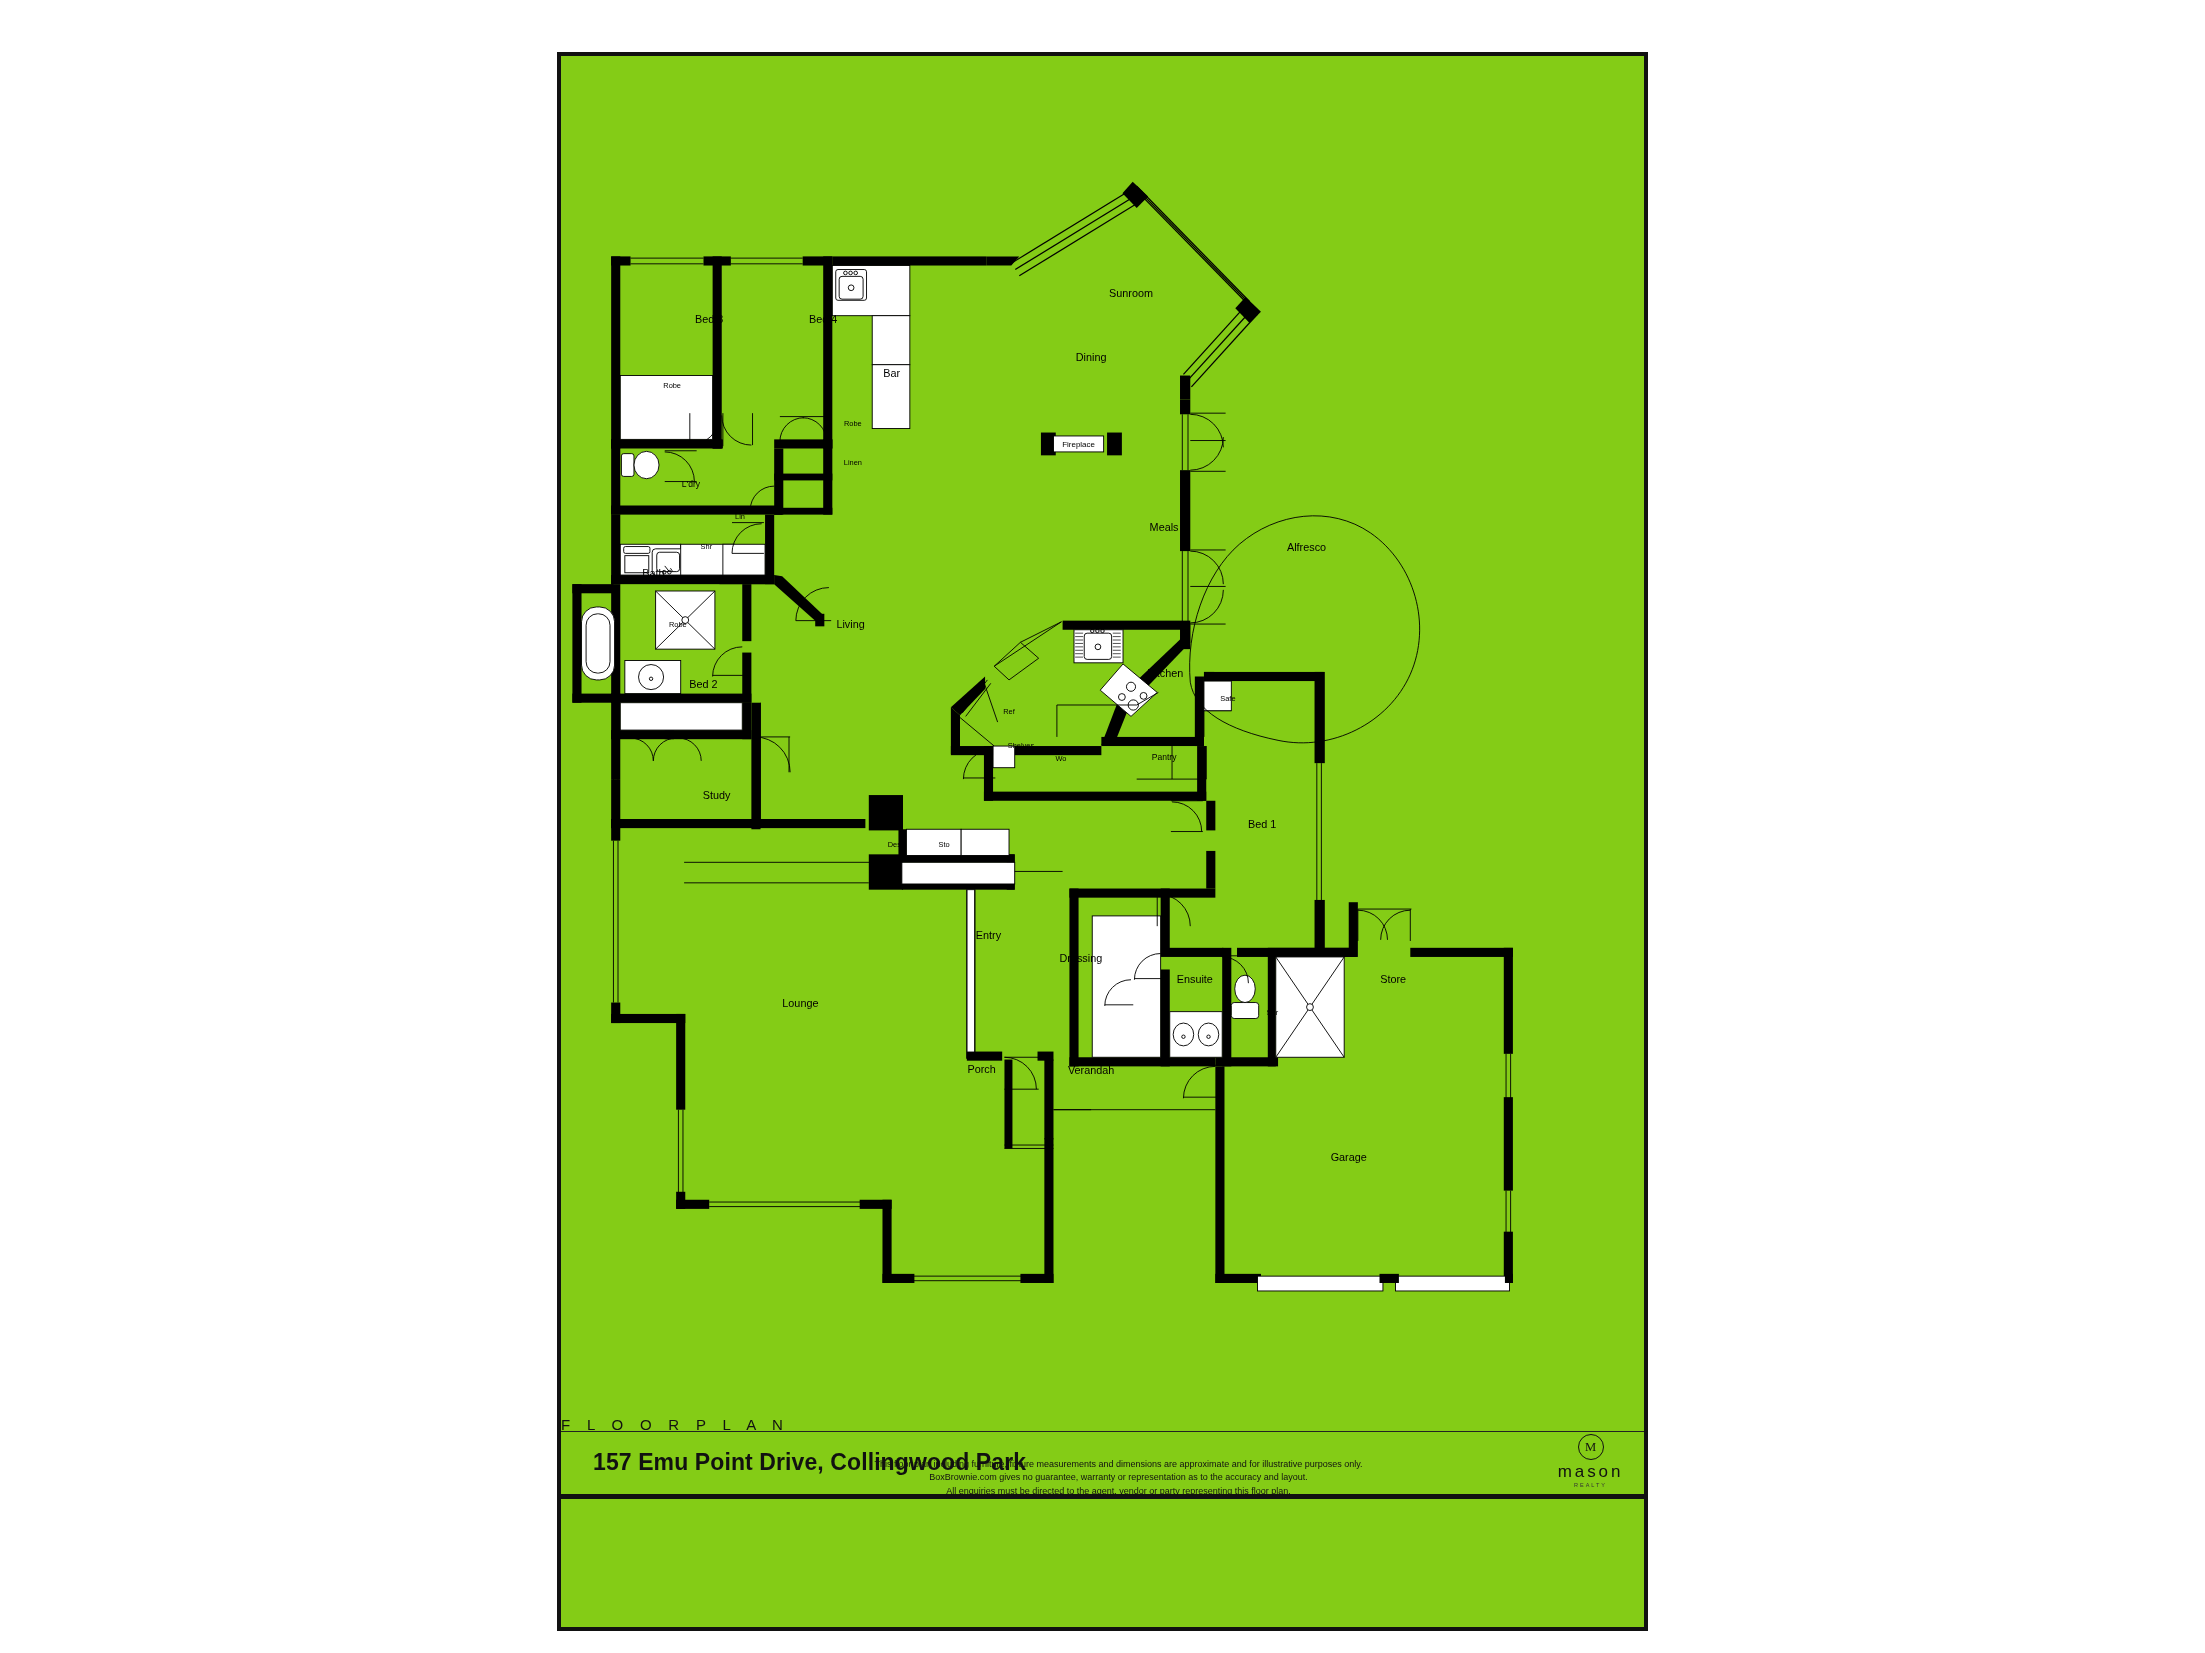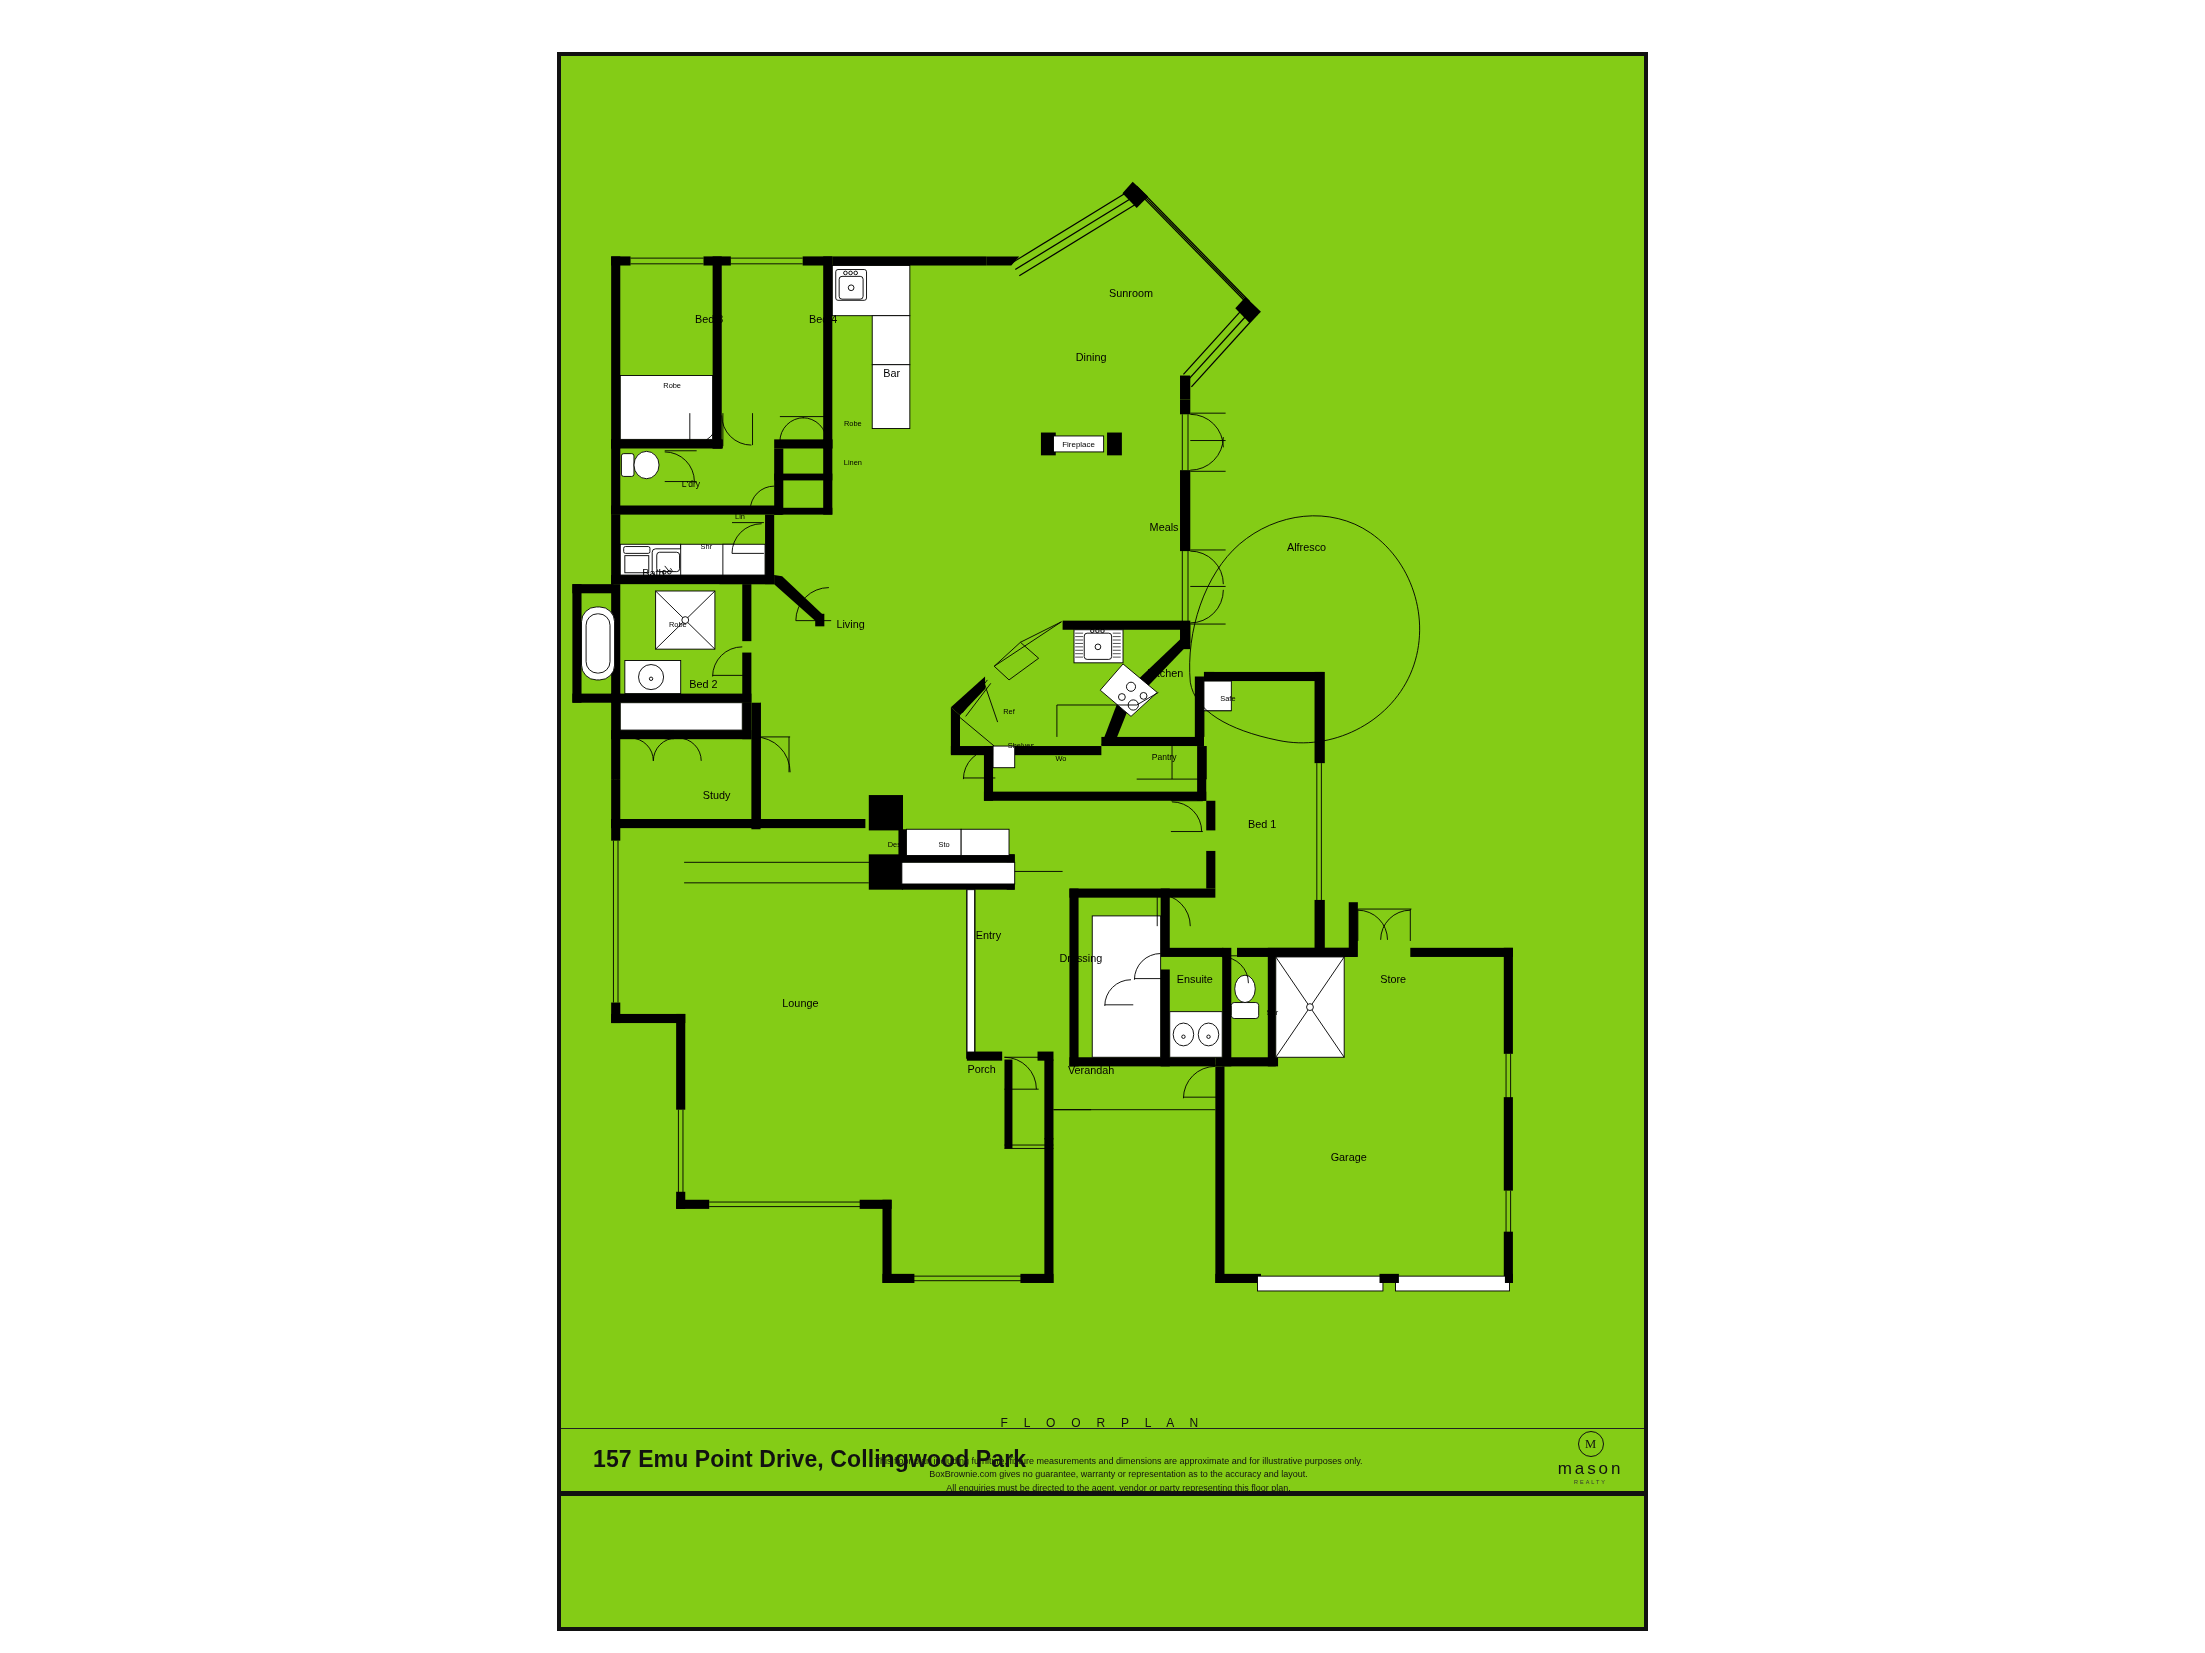--- a/index.html
+++ b/index.html
@@ -14,21 +14,21 @@
   svg#floorplan{display:block;width:100%;height:100%;}
   .rm-label{font-family:"Liberation Sans",sans-serif;font-size:19px;fill:#000;text-anchor:middle;dominant-baseline:middle;}
   .rm-label.sm{font-size:15px;}
   .rm-label.xs{font-size:13px;}
   .fp-box-label{font-family:"Liberation Sans",sans-serif;font-size:14px;fill:#000;text-anchor:middle;dominant-baseline:middle;}
 
   #title-block{
     position:absolute;left:0;top:1355px;width:100%;
   }
   .plan-title{
-    text-align:center;font-size:12px;letter-spacing:6.3px;color:#111;
+    text-align:left;font-size:15px;letter-spacing:6.3px;color:#111;
     font-family:"Liberation Sans",sans-serif;font-weight:400;
     padding-top:4.6px;
     text-decoration:underline;
   }
   .disclaimer{
     margin-top:25px;padding-left:32px;
     font-size:9px;line-height:1.52;color:#111;
   }
   .disclaimer div{white-space:nowrap;text-align:center;}
   .addr-bar{

